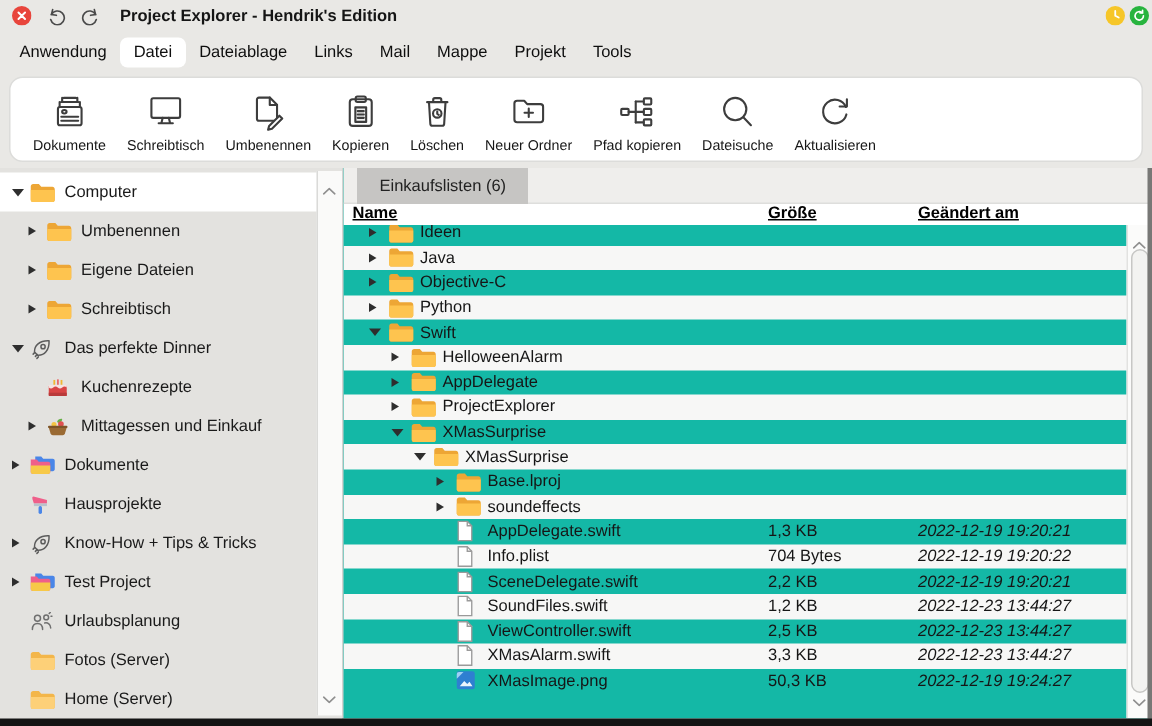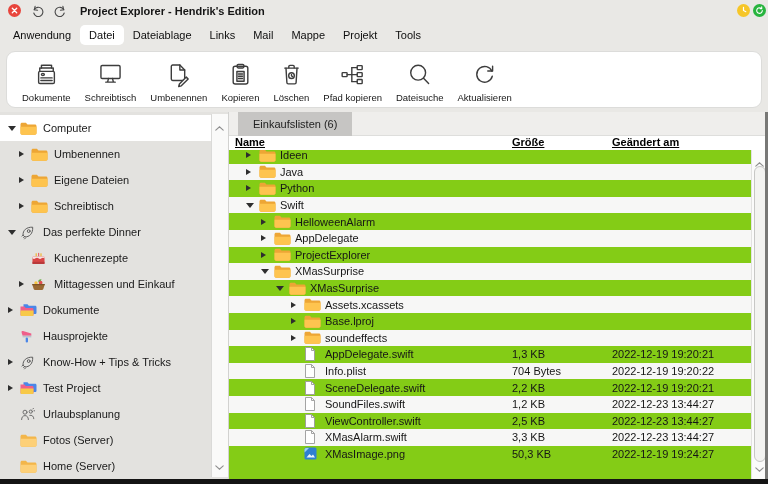--- a/index.html
+++ b/index.html
@@ -41,37 +41,37 @@
   .side-row { height:26px; display:flex; align-items:center; font-size:11px; color:#1a1a1a; }
   .side-row.selected { background:var(--selected-row-bg,#fff); }
   .side-row.lv0 { padding-left:8px; } .side-row.lv1 { padding-left:19px; }
   .s-arrow { width:12px; flex:none; display:flex; align-items:center; }
   .s-icon { width:18px; flex:none; display:flex; align-items:center; margin-right:5px; }
   .side-sb { position:absolute; top:2px; right:0; bottom:2px; width:16px; background:#fafaf9; border-left:1px solid #dadad8; }
   .side-sb .chev-t { position:absolute; top:3px; left:3px; }
   .side-sb .chev-b { position:absolute; bottom:3px; left:3px; }
 
   
-  .main { flex:1; background:#84cc16; position:relative; border-left:1px solid #d2d2d0; overflow:hidden; }
+  .main { flex:1; background:#14b8a6; position:relative; border-left:1px solid #d2d2d0; overflow:hidden; }
   .tabbar { height:24px; background:var(--tabbar-bg,#efeeec); position:relative; border-bottom:1px solid #dededc; box-sizing:border-box; }
   .tab { position:absolute; left:9px; top:0; height:24px; background:var(--tab-bg,#c6c5c3);
     display:flex; align-items:center; padding:0 15px; font-size:11px; color:#222; }
   .thead { height:14px; position:relative; font-size:11px; font-weight:bold; color:#000; background:#fff; }
   .th { position:absolute; top:0; white-space:nowrap;text-decoration:underline; }
   .th-name { left:6px; } .th-size { left:283px; } .th-date { left:383px; }
   .rows { position:absolute; top:38px; left:0; right:16px; bottom:0; overflow:hidden; }
   .row { height:16.6px; display:flex; align-items:center; position:relative; font-size:11px; color:#161616; box-sizing:border-box; white-space:nowrap; }
   .row:first-child { margin-top:-3px; }
   .row:nth-child(even) { background:var(--row-stripe,#f7f7f6); }
   .row.lv1 { padding-left:17px; } .row.lv2 { padding-left:32px; }
   .row.lv3 { padding-left:47px; } .row.lv4 { padding-left:62px; }
   .r-arrow { width:13px; flex:none; display:flex; align-items:center; }
   .r-icon { width:20px; flex:none; display:flex; align-items:center; }
   .r-name { padding-left:1px; }
-  .cell-size { position:absolute; left:283px; } .cell-date { position:absolute; left:383px; }
+  .cell-size { position:absolute; left:283px; } .cell-date { position:absolute; left:383px;font-style:italic; }
 
   .main-sb { position:absolute; top:38px; right:0; bottom:0; width:16px; background:#fbfbfa; border-left:1px solid #e2e2e0; }
   .main-sb .chev-t { position:absolute; top:3px; left:3px; }
   .main-sb .chev-b { position:absolute; bottom:3px; left:3px; }
   .sb-thumb { position:absolute; left:2px; right:2px; top:16px; bottom:17px; background:#f3f3f1; border:1px solid #c7c7c5; border-radius:7px; box-sizing:border-box; }
 
   
   .tri { width:0; height:0; display:inline-block; }
   .tri.right { border-top:3.5px solid transparent; border-bottom:3.5px solid transparent; border-left:5px solid #2e2e2e; }
   .tri.down { border-left:4px solid transparent; border-right:4px solid transparent; border-top:5px solid #2e2e2e; }
@@ -182,20 +182,29 @@
             <path d="M7.1 6.3l.8 12.8c0 .7.6 1.2 1.2 1.2h5.8c.7 0 1.2-.5 1.2-1.2l.8-12.8"></path>
             <circle cx="12" cy="13" r="2.5"></circle>
             <path d="M12 11.9v1.3l.9.6"></path>
           </svg>
         </span>
         <span class="tlabel">Löschen</span>
       </div>
       <div class="tb-item">
         <span class="ticon">
           <svg width="27" height="27" viewBox="0 0 24 24" fill="none" stroke="#3d3d3d" stroke-width="1.25" stroke-linecap="round" stroke-linejoin="round">
+            <path d="M3.5 7.1c0-.9.7-1.6 1.6-1.6h4.2l1.8 2h7.8c.9 0 1.6.7 1.6 1.6v7.5c0 .9-.7 1.6-1.6 1.6H5.1c-.9 0-1.6-.7-1.6-1.6z"></path>
+            <path d="M12 10.1v5M9.5 12.6h5"></path>
+          </svg>
+        </span>
+        <span class="tlabel">Neuer Ordner</span>
+      </div>
+      <div class="tb-item">
+        <span class="ticon">
+          <svg width="27" height="27" viewBox="0 0 24 24" fill="none" stroke="#3d3d3d" stroke-width="1.25" stroke-linecap="round" stroke-linejoin="round">
             <rect x="2.8" y="10.3" width="4.4" height="3.6" rx=".6"></rect>
             <path d="M7.2 12.1h4.2"></path>
             <path d="M11.4 5.9v12.4"></path>
             <path d="M11.4 5.9h4.6M11.4 12.1h4.6M11.4 18.3h4.6"></path>
             <rect x="16.2" y="4.1" width="4.4" height="3.6" rx=".6"></rect>
             <rect x="16.2" y="10.3" width="4.4" height="3.6" rx=".6"></rect>
             <rect x="16.2" y="16.5" width="4.4" height="3.6" rx=".6"></rect>
           </svg>
         </span>
         <span class="tlabel">Pfad kopieren</span>
@@ -449,20 +458,34 @@
           <div class="row lv1">
             <span class="r-arrow">
               <span class="tri right"></span>
             </span>
             <span class="r-icon">
               <svg width="17" height="13" viewBox="0 0 17 13">
                 <path d="M.5 2.3C.5 1.4 1.2.7 2.1.7h3.8l1.6 1.8h7.4c.9 0 1.6.7 1.6 1.6v7c0 .9-.7 1.6-1.6 1.6H2.1c-.9 0-1.6-.7-1.6-1.6z" fill="#eda635"></path>
                 <path d="M.5 4.7h16v6.4c0 .9-.7 1.6-1.6 1.6H2.1c-.9 0-1.6-.7-1.6-1.6z" fill="#fec44f"></path>
               </svg>
             </span>
+            <span class="r-name">Objective-C</span>
+            <span class="cell-size"></span>
+            <span class="cell-date"></span>
+          </div>
+          <div class="row lv1">
+            <span class="r-arrow">
+              <span class="tri right"></span>
+            </span>
+            <span class="r-icon">
+              <svg width="17" height="13" viewBox="0 0 17 13">
+                <path d="M.5 2.3C.5 1.4 1.2.7 2.1.7h3.8l1.6 1.8h7.4c.9 0 1.6.7 1.6 1.6v7c0 .9-.7 1.6-1.6 1.6H2.1c-.9 0-1.6-.7-1.6-1.6z" fill="#eda635"></path>
+                <path d="M.5 4.7h16v6.4c0 .9-.7 1.6-1.6 1.6H2.1c-.9 0-1.6-.7-1.6-1.6z" fill="#fec44f"></path>
+              </svg>
+            </span>
             <span class="r-name">Python</span>
             <span class="cell-size"></span>
             <span class="cell-date"></span>
           </div>
           <div class="row lv1">
             <span class="r-arrow">
               <span class="tri down"></span>
             </span>
             <span class="r-icon">
               <svg width="17" height="13" viewBox="0 0 17 13">
@@ -534,34 +557,20 @@
             <span class="r-arrow">
               <span class="tri down"></span>
             </span>
             <span class="r-icon">
               <svg width="17" height="13" viewBox="0 0 17 13">
                 <path d="M.5 2.3C.5 1.4 1.2.7 2.1.7h3.8l1.6 1.8h7.4c.9 0 1.6.7 1.6 1.6v7c0 .9-.7 1.6-1.6 1.6H2.1c-.9 0-1.6-.7-1.6-1.6z" fill="#eda635"></path>
                 <path d="M.5 4.7h16v6.4c0 .9-.7 1.6-1.6 1.6H2.1c-.9 0-1.6-.7-1.6-1.6z" fill="#fec44f"></path>
               </svg>
             </span>
             <span class="r-name">XMasSurprise</span>
-            <span class="cell-size"></span>
-            <span class="cell-date"></span>
-          </div>
-          <div class="row lv4">
-            <span class="r-arrow">
-              <span class="tri right"></span>
-            </span>
-            <span class="r-icon">
-              <svg width="17" height="13" viewBox="0 0 17 13">
-                <path d="M.5 2.3C.5 1.4 1.2.7 2.1.7h3.8l1.6 1.8h7.4c.9 0 1.6.7 1.6 1.6v7c0 .9-.7 1.6-1.6 1.6H2.1c-.9 0-1.6-.7-1.6-1.6z" fill="#eda635"></path>
-                <path d="M.5 4.7h16v6.4c0 .9-.7 1.6-1.6 1.6H2.1c-.9 0-1.6-.7-1.6-1.6z" fill="#fec44f"></path>
-              </svg>
-            </span>
-            <span class="r-name">Assets.xcassets</span>
             <span class="cell-size"></span>
             <span class="cell-date"></span>
           </div>
           <div class="row lv4">
             <span class="r-arrow">
               <span class="tri right"></span>
             </span>
             <span class="r-icon">
               <svg width="17" height="13" viewBox="0 0 17 13">
                 <path d="M.5 2.3C.5 1.4 1.2.7 2.1.7h3.8l1.6 1.8h7.4c.9 0 1.6.7 1.6 1.6v7c0 .9-.7 1.6-1.6 1.6H2.1c-.9 0-1.6-.7-1.6-1.6z" fill="#eda635"></path>

